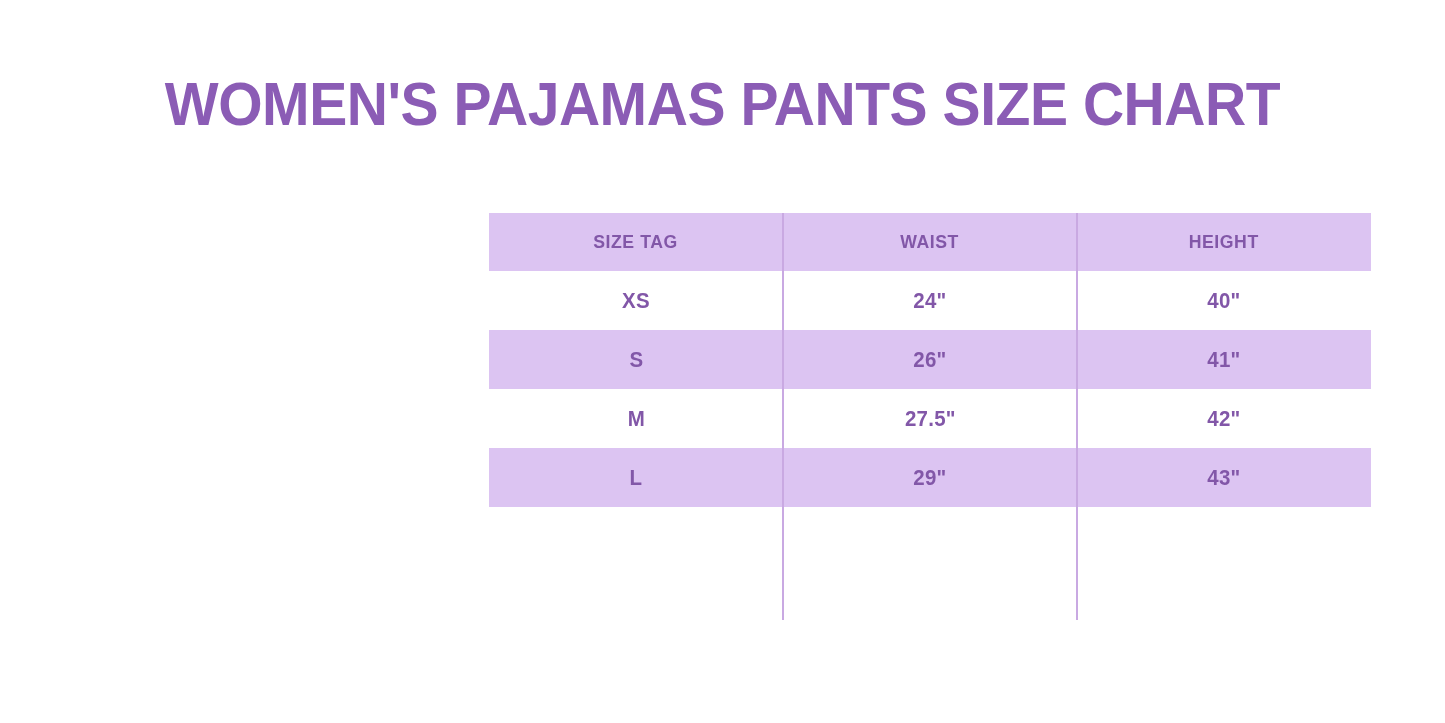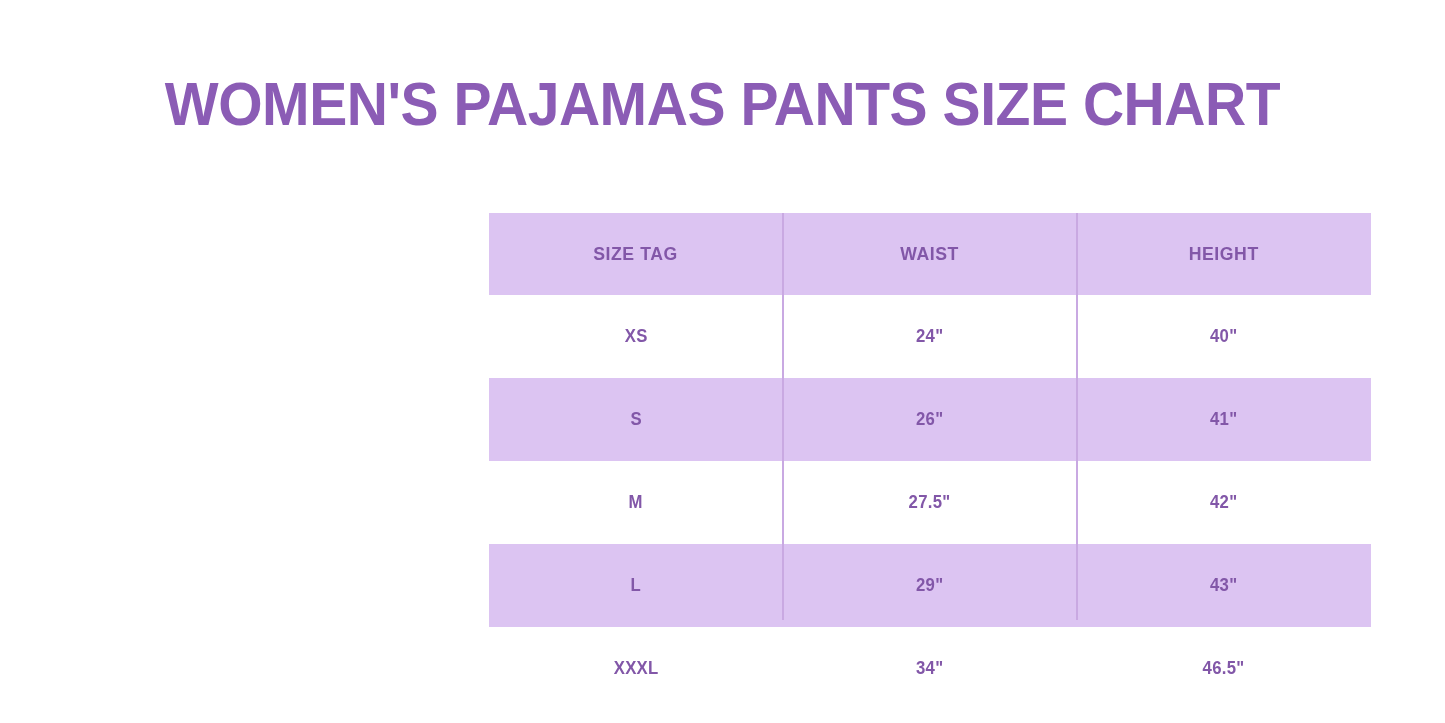--- a/index.html
+++ b/index.html
@@ -55,41 +55,41 @@
     width: 882px;
     table-layout: fixed;
   }
 
   table.size-chart col.c-size   { width: 294px; }
   table.size-chart col.c-waist  { width: 294px; }
   table.size-chart col.c-height { width: 294px; }
 
   table.size-chart th,
   table.size-chart td {
-    padding: 16px;
+    padding: 4px;
     margin: 0;
     height: 51px;
     text-align: center;
     vertical-align: middle;
     color: #8257A8;
     font-family: "Liberation Sans", sans-serif;
     font-weight: bold;
     border: 0;
   }
 
   table.size-chart thead th {
     height: 50px;
     background: #DCC4F2;
     font-size: 19px;
     letter-spacing: 0.6px;
     color: #8257A8;
   }
 
   table.size-chart tbody td {
-    font-size: 18px;
+    font-size: 22px;
     letter-spacing: 0.3px;
     background: #ffffff;
   }
 
   table.size-chart tbody tr.striped td {
     background: #DCC4F2;
   }
 
   .cell-text {
     display: inline-block;
@@ -149,25 +149,20 @@
         <tr>
           <td><span class="cell-text">M</span></td>
           <td><span class="cell-text">27.5"</span></td>
           <td><span class="cell-text">42"</span></td>
         </tr>
         <tr class="striped">
           <td><span class="cell-text">L</span></td>
           <td><span class="cell-text">29"</span></td>
           <td><span class="cell-text">43"</span></td>
         </tr>
-        <tr>
-          <td><span class="cell-text">XXXL</span></td>
-          <td><span class="cell-text">34"</span></td>
-          <td><span class="cell-text">46.5"</span></td>
-        </tr>
       </tbody>
     </table>
 
     <div class="divider d1"></div>
     <div class="divider d2"></div>
   </div>
 
 </div>
 
 </body></html>

